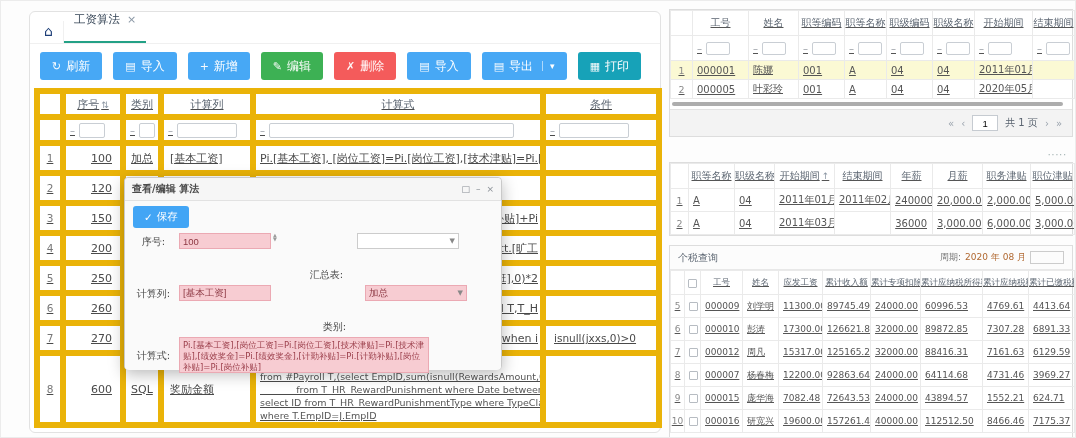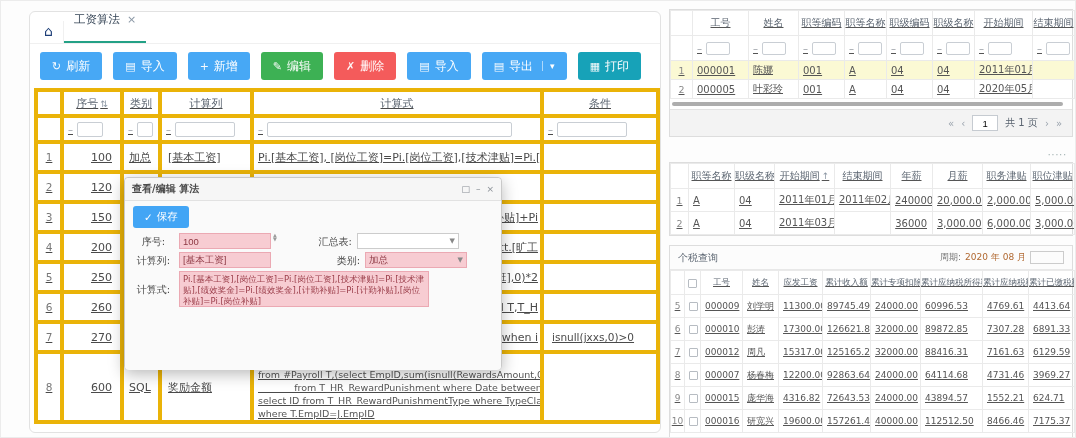--- a/index.html
+++ b/index.html
@@ -15,21 +15,21 @@
   .tab.active { color:#374657; border-bottom:2px solid #23a186; }
   .tab-close { color:#8a97a5; font-size:11px; margin-left:2px; }
   .toolbar { display:flex; gap:11px; padding:8px 0 8px 10px; }
   .tbtn { display:inline-flex; align-items:center; gap:5px; height:28px; padding:0 12px;
     border:none; border-radius:3px; color:#fff; font-size:12px; font-family:inherit; cursor:pointer; }
   .tbtn .bicon { font-size:11px; opacity:.95; }
   .tbtn .caret { margin-left:4px; padding-left:7px; border-left:1px solid rgba(255,255,255,.55); font-size:9px; }
 
   table.grid { border-collapse:collapse; table-layout:fixed;text-decoration:underline; }
   .alg-table { width:622px; margin-left:4px; font-size:11px; color:#4a4a4a; }
-  .alg-table th, .alg-table td { border:4px solid #eab308; overflow:hidden; white-space:nowrap; }
+  .alg-table th, .alg-table td { border:6px solid #eab308; overflow:hidden; white-space:nowrap; }
   .alg-table thead th { height:26px; font-weight:normal; color:#5a6470; background:#fff; }
   .alg-table .filter-row th { height:26px; }
   .filter-wrap { display:flex; align-items:center; gap:4px; padding:0 4px; }
   .filter-op { color:#9aa0a6; font-size:10px; }
   .f-input { height:15px; border:1px solid #c9ced4; border-radius:2px; background:#fff; }
   .alg-table tbody td { height:30px; }
   .alg-table td.c-num { text-align:center; color:#777; font-size:10.5px; }
   .alg-table td.c-order { text-align:right; padding-right:8px; }
   .alg-table td.c-type { padding-left:5px; }
   .alg-table td.c-col { padding-left:6px; }
@@ -47,21 +47,21 @@
     border-bottom:1px solid #e2e2e2; border-radius:4px 4px 0 0; }
   .modal-title { font-size:10px; font-weight:bold; color:#4a4a4a; }
   .modal-controls { margin-left:auto; display:flex; gap:6px; color:#8a9097; font-size:9px; }
   .modal-controls span { cursor:pointer; }
   .modal-body { padding:5px 8px 0 8px; height:169px; background:#fafafa; border-radius:0 0 4px 4px; }
   .save-btn { display:inline-flex; align-items:center; gap:4px; background:#42a5f5; color:#fff;
     border:none; border-radius:3px; font-size:10.5px; padding:4px 11px; font-family:inherit; cursor:pointer; }
   .mform { margin-top:5px; font-size:10px; color:#4a4a4a; }
   .frow { display:flex; align-items:flex-start; margin-bottom:3px; }
   .flabel { width:46px; text-align:center; padding-right:5px; padding-top:2px; flex:none; }
-  .flabel2 { width:56px; text-align:right; padding-right:5px; padding-top:2px; flex:none; }
+  .flabel2 { width:56px; text-align:center; padding-right:5px; padding-top:2px; flex:none;margin-top:33px; }
   .pinput { height:16px; border:1px solid #eba9b3; background:#f7ccd2; color:#8d3843; font-size:9.5px; padding:0 3px; }
   .winput { height:16px; border:1px solid #ccc; background:#fff; font-size:9.5px; padding:0 3px; }
   .stepper { display:flex; flex-direction:column; justify-content:center; margin-left:2px; color:#9a9a9a; font-size:5px; line-height:4px; }
   .sel { display:flex; align-items:center; height:16px; border:1px solid #ccc; background:#fff; font-size:9.5px; padding:0 3px; }
   .sel.pink { border-color:#eba9b3; background:#f7ccd2; color:#8d3843; }
   .sel .sel-caret { margin-left:auto; font-size:7px; color:#888; }
   .mtext { width:250px; border:1px solid #ccc; background:#fff; font-family:inherit; font-size:8.5px; padding:2px 3px; resize:none; overflow:hidden; }
   .mtext.pink { border-color:#eba9b3; background:#f7ccd2; color:#9a3d49; line-height:11px; }
 
   
@@ -568,21 +568,21 @@
             <td>24000.00</td>
             <td>64114.68</td>
             <td>4731.46</td>
             <td>3969.27</td>
           </tr>
           <tr>
             <td class="rn">9</td>
             <td><span class="cb"></span></td>
             <td>000015</td>
             <td>庞华海</td>
-            <td>4316.82</td>
+            <td>7082.48</td>
             <td>72643.53</td>
             <td>24000.00</td>
             <td>43894.57</td>
             <td>1552.21</td>
             <td>624.71</td>
           </tr>
           <tr>
             <td class="rn">10</td>
             <td><span class="cb"></span></td>
             <td>000016</td>

